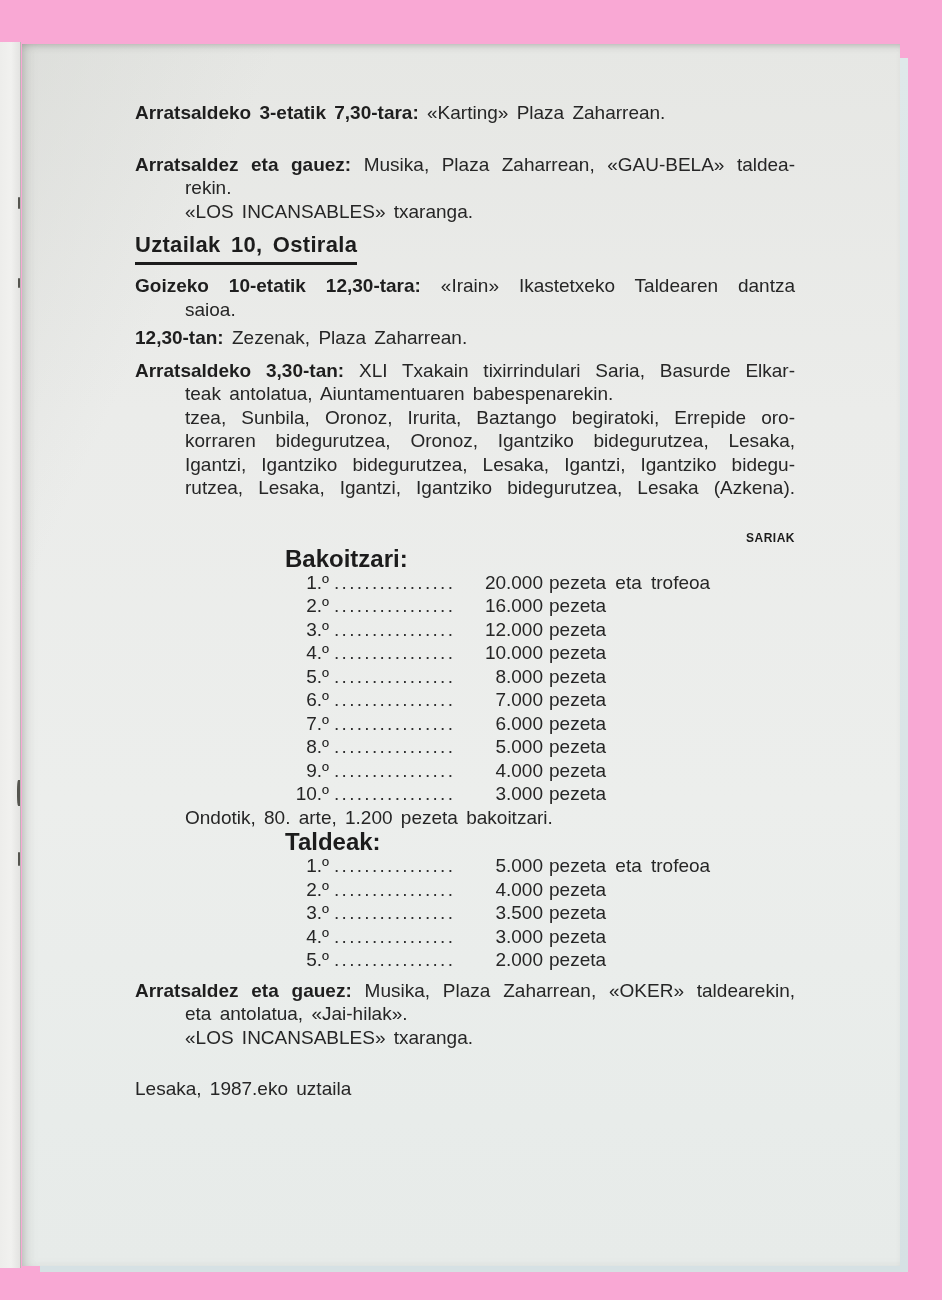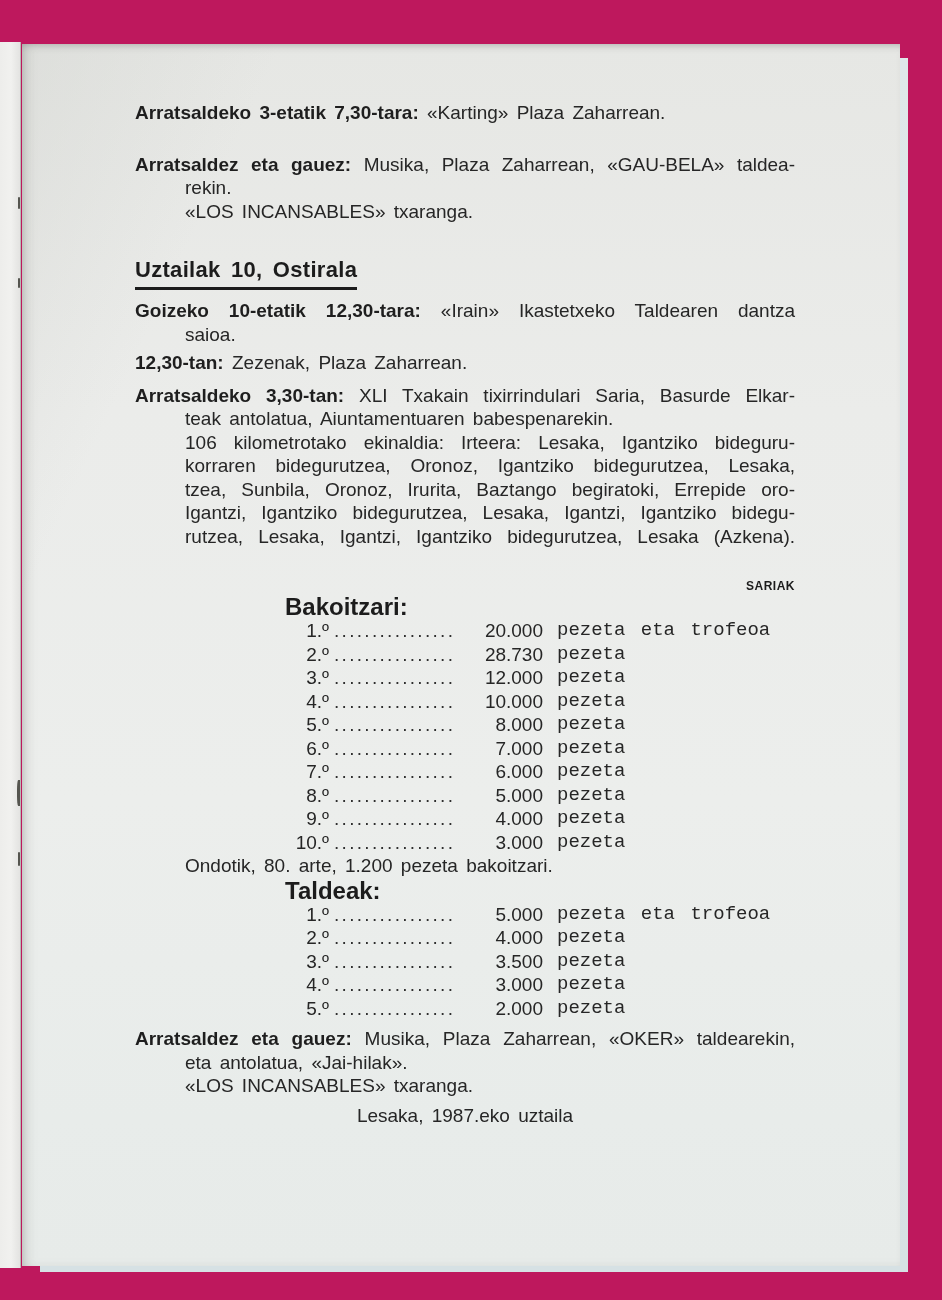--- a/index.html
+++ b/index.html
@@ -3,21 +3,21 @@
 <meta charset="utf-8">
 <style>
   * { margin: 0; padding: 0; box-sizing: border-box; }
   html, body { background: #000; }
   body { font-family: "Liberation Sans", sans-serif; }
 
   .stage {
     position: relative;
     width: 942px;
     height: 1300px;
-    background: #be185d;
+    background: #f9a8d4;
     overflow: hidden;
     margin: 0 auto;
   }
 
   
   .left-page-edge {
     position: absolute;
     left: 0; top: 42px;
     width: 21px; height: 1226px;
     background: linear-gradient(90deg, #ededeb 0%, #f1f1ef 55%, #e3e3e1 100%);
@@ -71,21 +71,21 @@
 
   .day-heading {
     display: inline-block;
     font-size: 22px;
     font-weight: 700;
     color: #1c1c1c;
     letter-spacing: 0.3px;
     word-spacing: 4px;
     border-bottom: 3px solid #1c1c1c;
     padding-bottom: 4px;
-    margin-top: 34px;
+    margin-top: 9px;
   }
   .day-title {
     font-size: 22.5px;
     font-weight: 700;
     color: #1c1c1c;
     text-align: center;
     letter-spacing: 0.4px;
     word-spacing: 6px;
     margin-top: 12px;
   }
@@ -114,32 +114,32 @@
     line-height: 23.5px;
   }
   .prow .ord { text-align: right; }
   .prow .dots {
     padding-left: 5px;
     letter-spacing: 2.3px;
     overflow: hidden;
     color: #2e2e2e;
   }
   .prow .amt { text-align: right; }
-  .prow .unit { padding-left: 14px; word-spacing: 4px; font-family: Liberation Mono, monospace; }
+  .prow .unit { padding-left: 6px; word-spacing: 4px; }
 
   .note-line { margin-left: 50px; }
   .group-heading.teams { margin-top: 0; }
 
   .closing-block { margin-top: 7px; }
   .signature {
     font-size: 19px;
     line-height: 23.5px;
     word-spacing: 3px;
-    text-align: center;
-    margin-top: 6px;
+    text-align: left;
+    margin-top: 28px;
   }
   .mt-item { margin-top: 28px; }
   .mt-sched { margin-top: 9px; }
   .mt-sched-sm { margin-top: 5px; }
 </style>
 </head>
 <body>
 
 <div class="stage">
 
@@ -165,41 +165,40 @@
       </div>
 
       <div class="line just mt-sched"><span class="b">Goizeko 10-etatik 12,30-tara:</span> <span>«Irain» Ikastetxeko Taldearen dantza</span></div>
       <div class="line indent">saioa.</div>
 
       <div class="line mt-sched-sm"><span class="b">12,30-tan:</span> <span>Zezenak, Plaza Zaharrean.</span></div>
 
       <div class="line just mt-sched"><span class="b">Arratsaldeko 3,30-tan:</span> <span>XLI Txakain tixirrindulari Saria, Basurde Elkar-</span></div>
       <div class="line indent">teak antolatua, Aiuntamentuaren babespenarekin.</div>
 
-      <div class="line just indent" style="width:610px">106 kilometrotako ekinaldia: Irteera: Lesaka, Igantziko bideguru-</div>
+      <div class="line just indent" style="width:610px">tzea, Sunbila, Oronoz, Irurita, Baztango begiratoki, Errepide oro-</div>
       <div class="line just indent" style="width:610px">korraren bidegurutzea, Oronoz, Igantziko bidegurutzea, Lesaka,</div>
-      <div class="line just indent" style="width:610px">tzea, Sunbila, Oronoz, Irurita, Baztango begiratoki, Errepide oro-</div>
       <div class="line just indent" style="width:610px">Igantzi, Igantziko bidegurutzea, Lesaka, Igantzi, Igantziko bidegu-</div>
       <div class="line just indent" style="width:610px">rutzea, Lesaka, Igantzi, Igantziko bidegurutzea, Lesaka (Azkena).</div>
 
       <div class="prizes-title">SARIAK</div>
 
       <div class="prize-group">
         <div class="group-heading">Bakoitzari:</div>
 
         <div class="prow">
             <span class="ord">1.º</span>
             <span class="dots">................</span>
             <span class="amt">20.000</span>
             <span class="unit">pezeta eta trofeoa</span>
           </div>
         <div class="prow">
             <span class="ord">2.º</span>
             <span class="dots">................</span>
-            <span class="amt">28.730</span>
+            <span class="amt">16.000</span>
             <span class="unit">pezeta</span>
           </div>
         <div class="prow">
             <span class="ord">3.º</span>
             <span class="dots">................</span>
             <span class="amt">12.000</span>
             <span class="unit">pezeta</span>
           </div>
         <div class="prow">
             <span class="ord">4.º</span>

